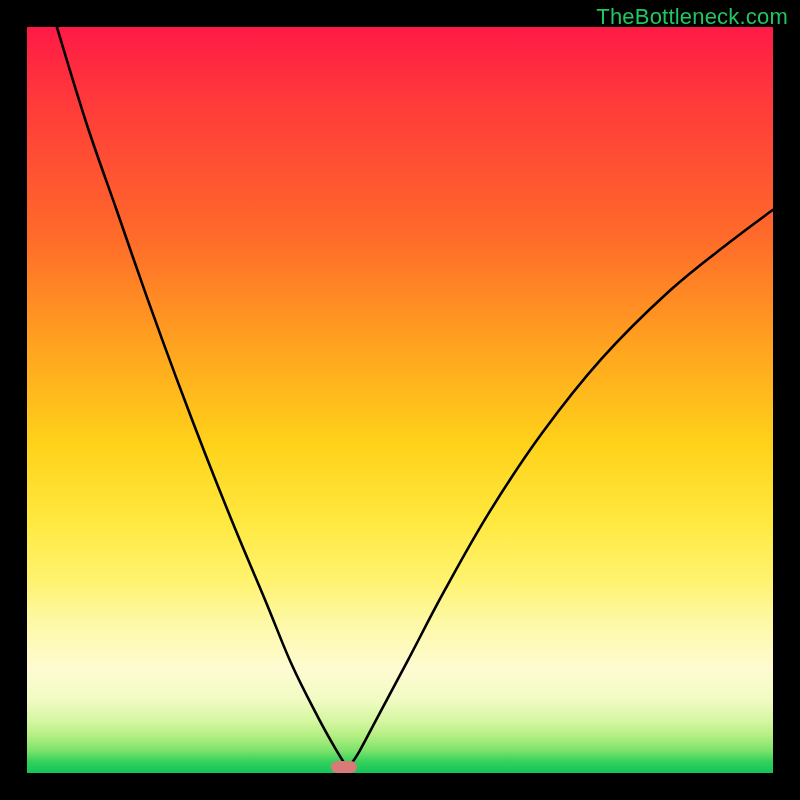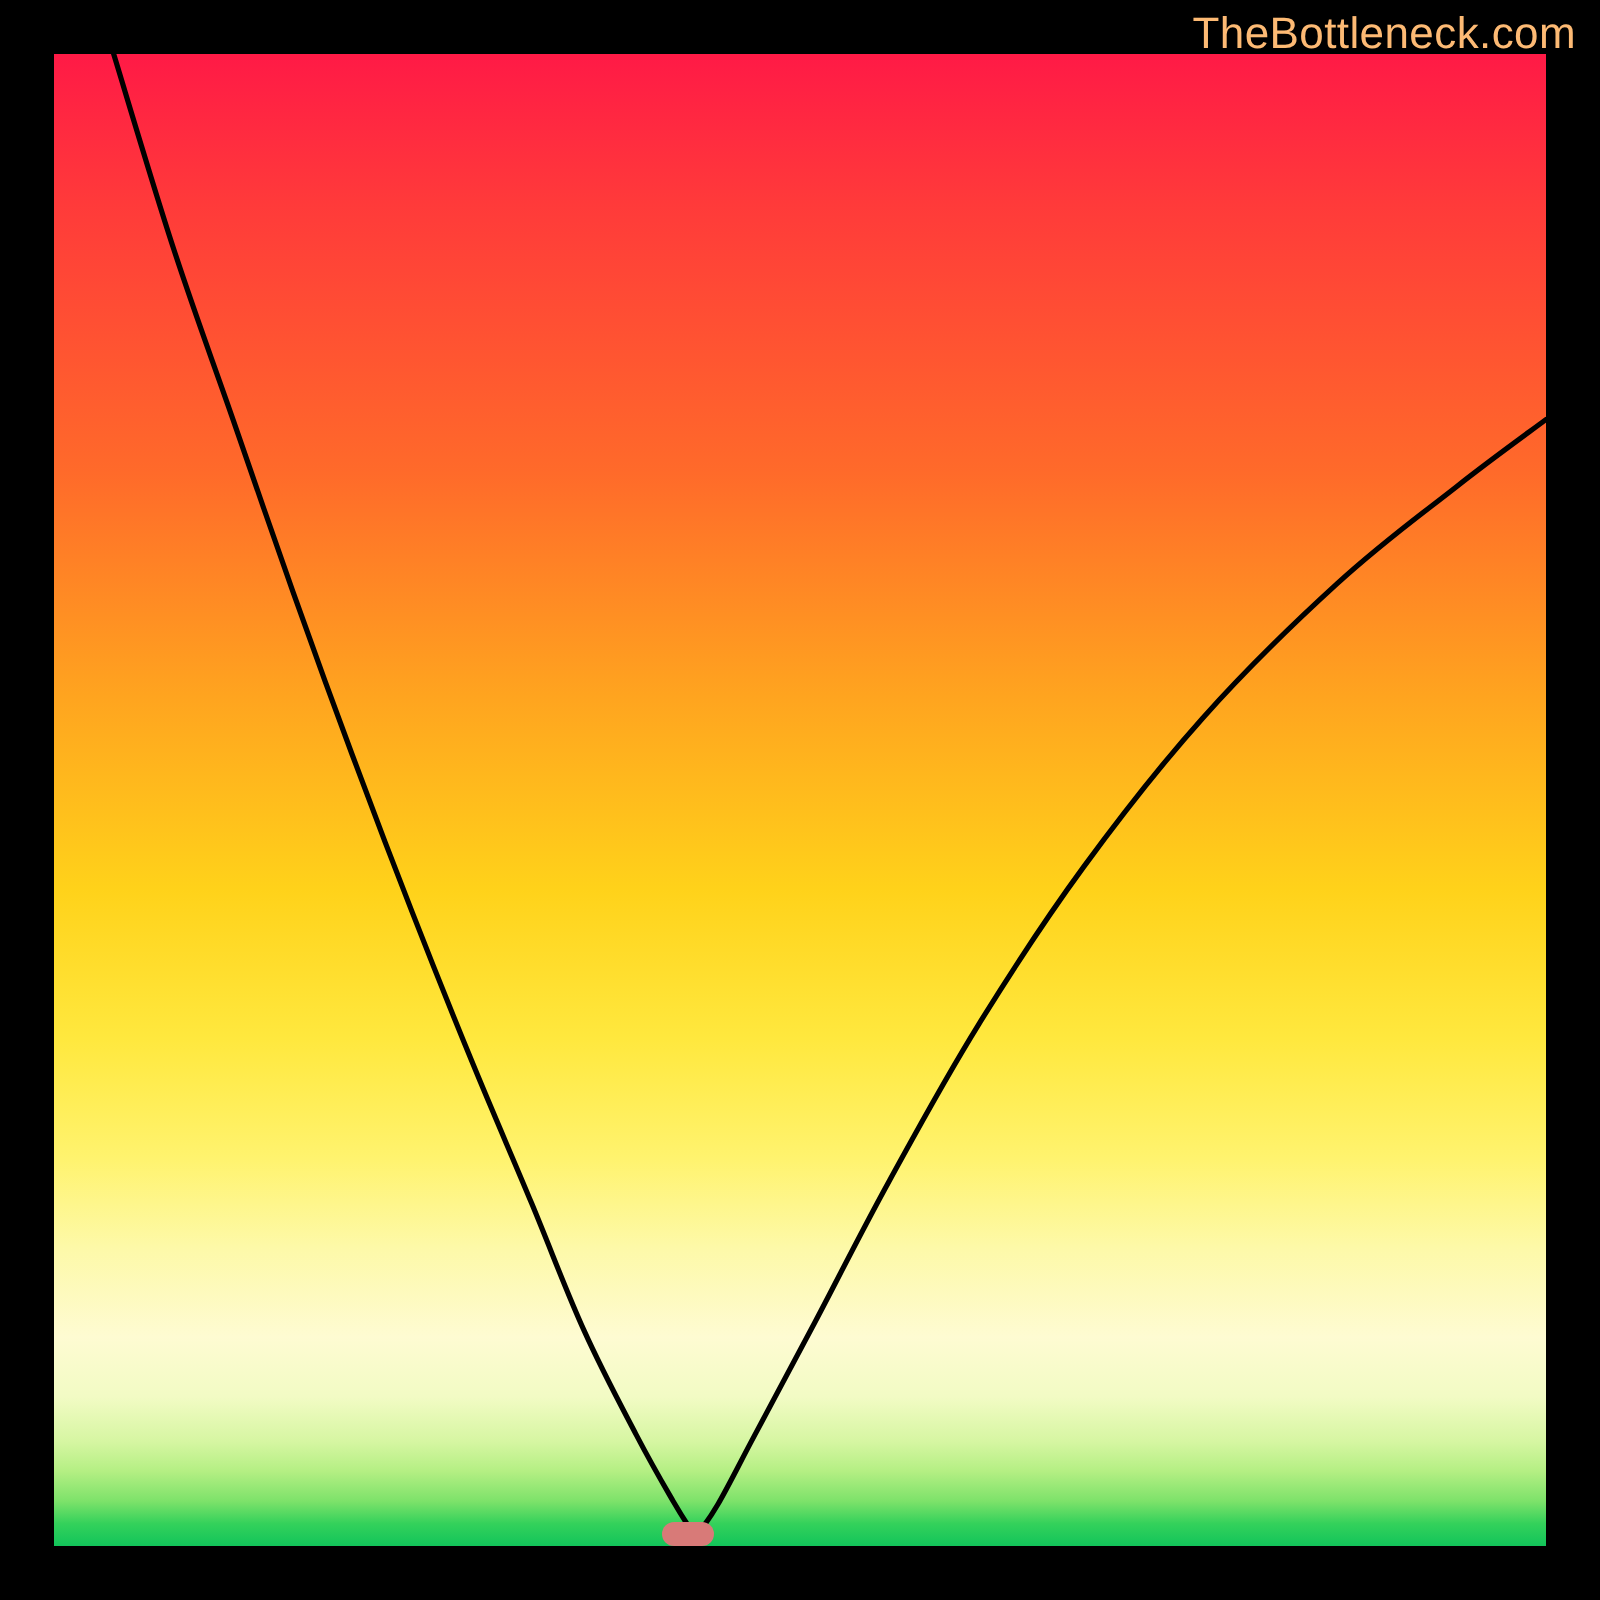--- a/index.html
+++ b/index.html
@@ -54,21 +54,21 @@
     position: absolute;
     width: 26px;
     height: 12px;
     border-radius: 6px;
     background: #d87a78;
   }
   .watermark {
     position: absolute;
     top: 4px;
     right: 12px;
-    color: #fdba74;
+    color: #22c55e;
     font-size: 22px;
     letter-spacing: 0.2px;
     font-weight: 500;
   }
 </style>
 </head>
 <body>
 
 <div class="frame">
   <div class="watermark">TheBottleneck.com</div>

